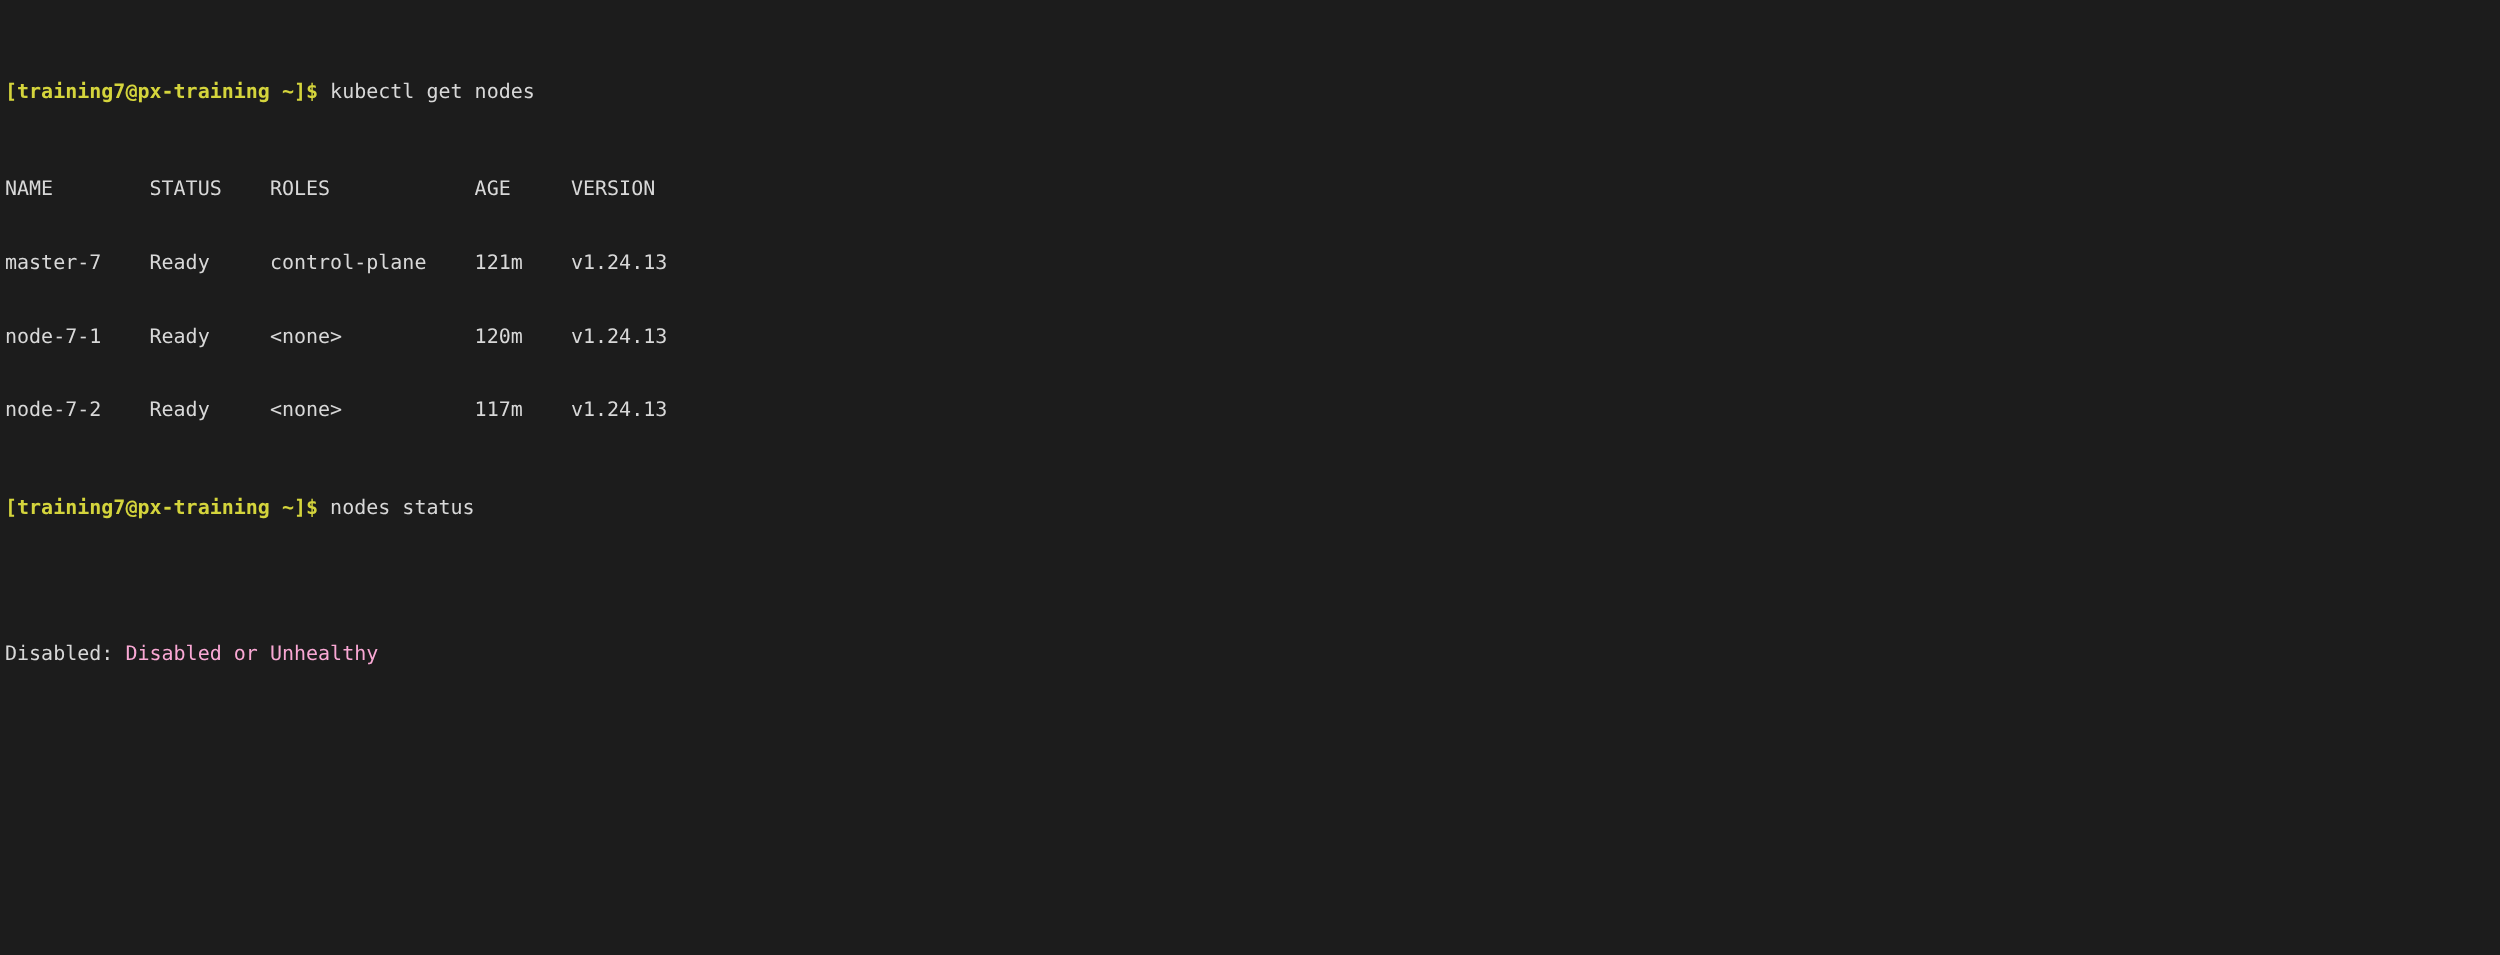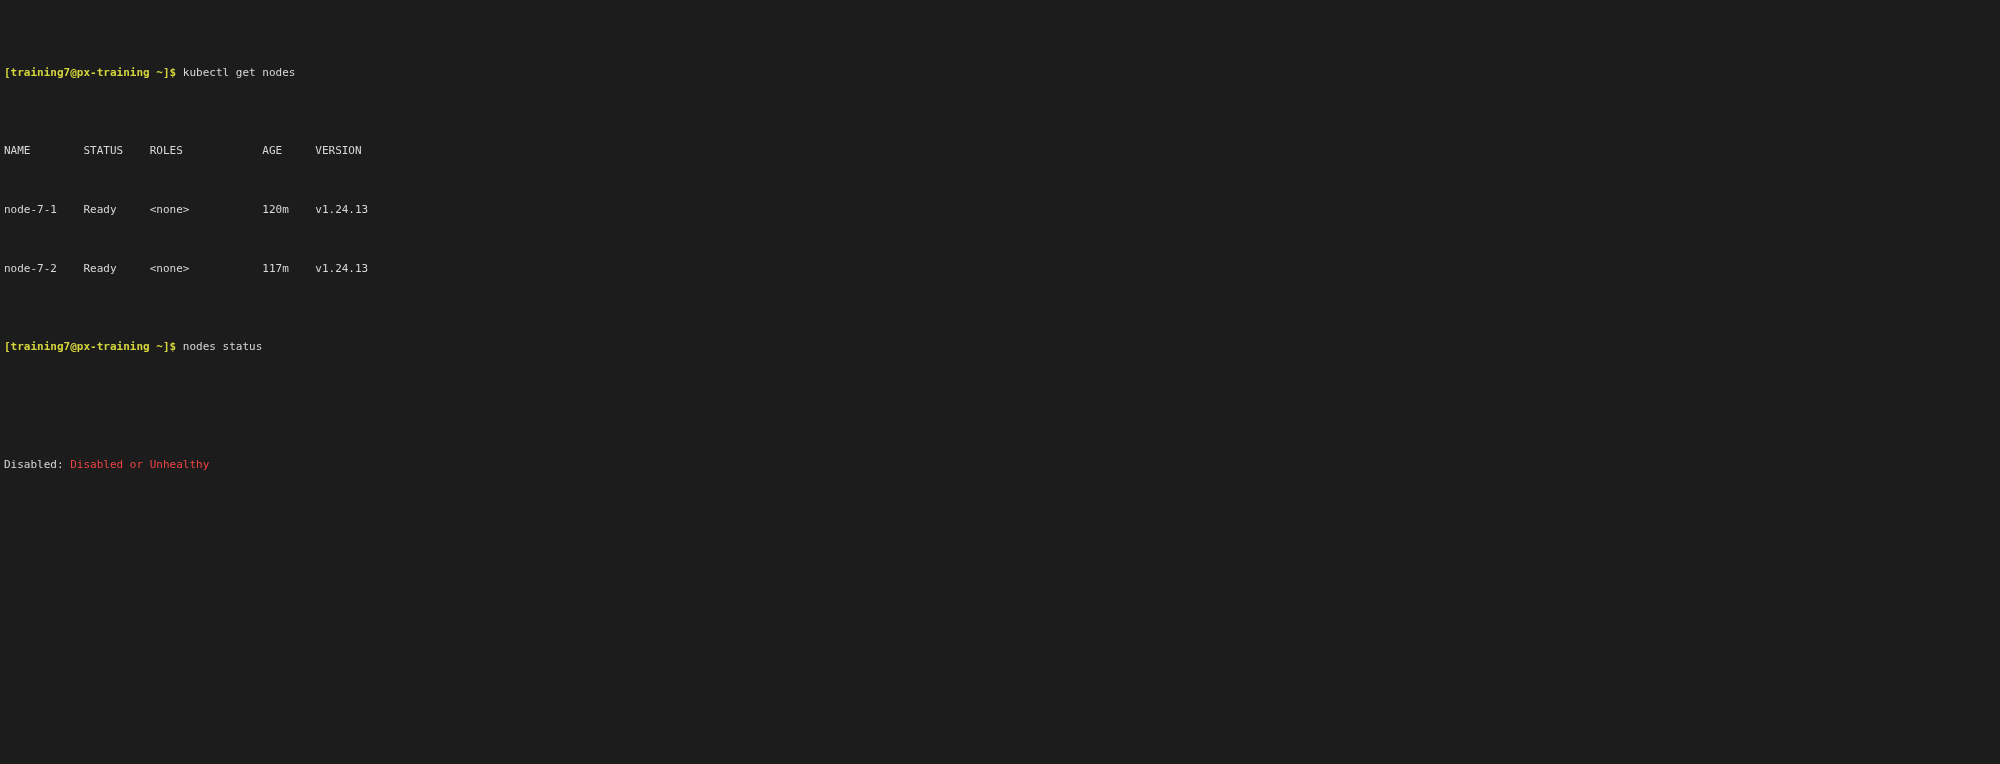--- a/index.html
+++ b/index.html
@@ -10,47 +10,48 @@
   body {
     width: 2000px;
     height: 764px;
     overflow: hidden;
   }
   #terminal {
     width: 2000px;
     height: 764px;
     background: #1c1c1c;
     font-family: "DejaVu Sans Mono", "Liberation Mono", monospace;
-    font-size: 11px;
+    font-size: 16px;
     line-height: 19.6px;
     color: #d8d8d8;
     padding: 4px 0 0 4px;
     box-sizing: border-box;
     white-space: pre;
     letter-spacing: 0px;
   }
   .line {
     white-space: pre-wrap;
     word-break: break-word;
     min-height: 19.6px;
   }
   .c-white   { color: #d8d8d8; }
   .c-green   { color: #2fcc3f; }
-  .c-yellow  { color: #ef4444; margin-top: 19px; }
+  .c-yellow  { color: #f9a8d4; margin-top: 19px; }
   .c-prompt  { color: #d4d43c; }
   .c-bold    { font-weight: bold; }
 </style>
 </head>
 <body>
 
 <div id="terminal">
 
   <div class="line"><span class="c-prompt c-bold">[training7@px-training ~]$</span><span class="c-white"> </span><span class="c-white">kubectl get nodes</span></div>
 
   <div class="line c-white">NAME        STATUS    ROLES            AGE     VERSION</div>
+  <div class="line c-white">master-7    Ready     control-plane    121m    v1.24.13</div>
   <div class="line c-white">node-7-1    Ready     &lt;none&gt;           120m    v1.24.13</div>
   <div class="line c-white">node-7-2    Ready     &lt;none&gt;           117m    v1.24.13</div>
 
   <div class="line"><span class="c-prompt c-bold">[training7@px-training ~]$</span><span class="c-white"> </span><span class="c-white">nodes status</span></div>
 
 
 
   <div class="line"><span class="c-white">Disabled: </span><span class="c-yellow">Disabled or Unhealthy</span></div>
 
   

